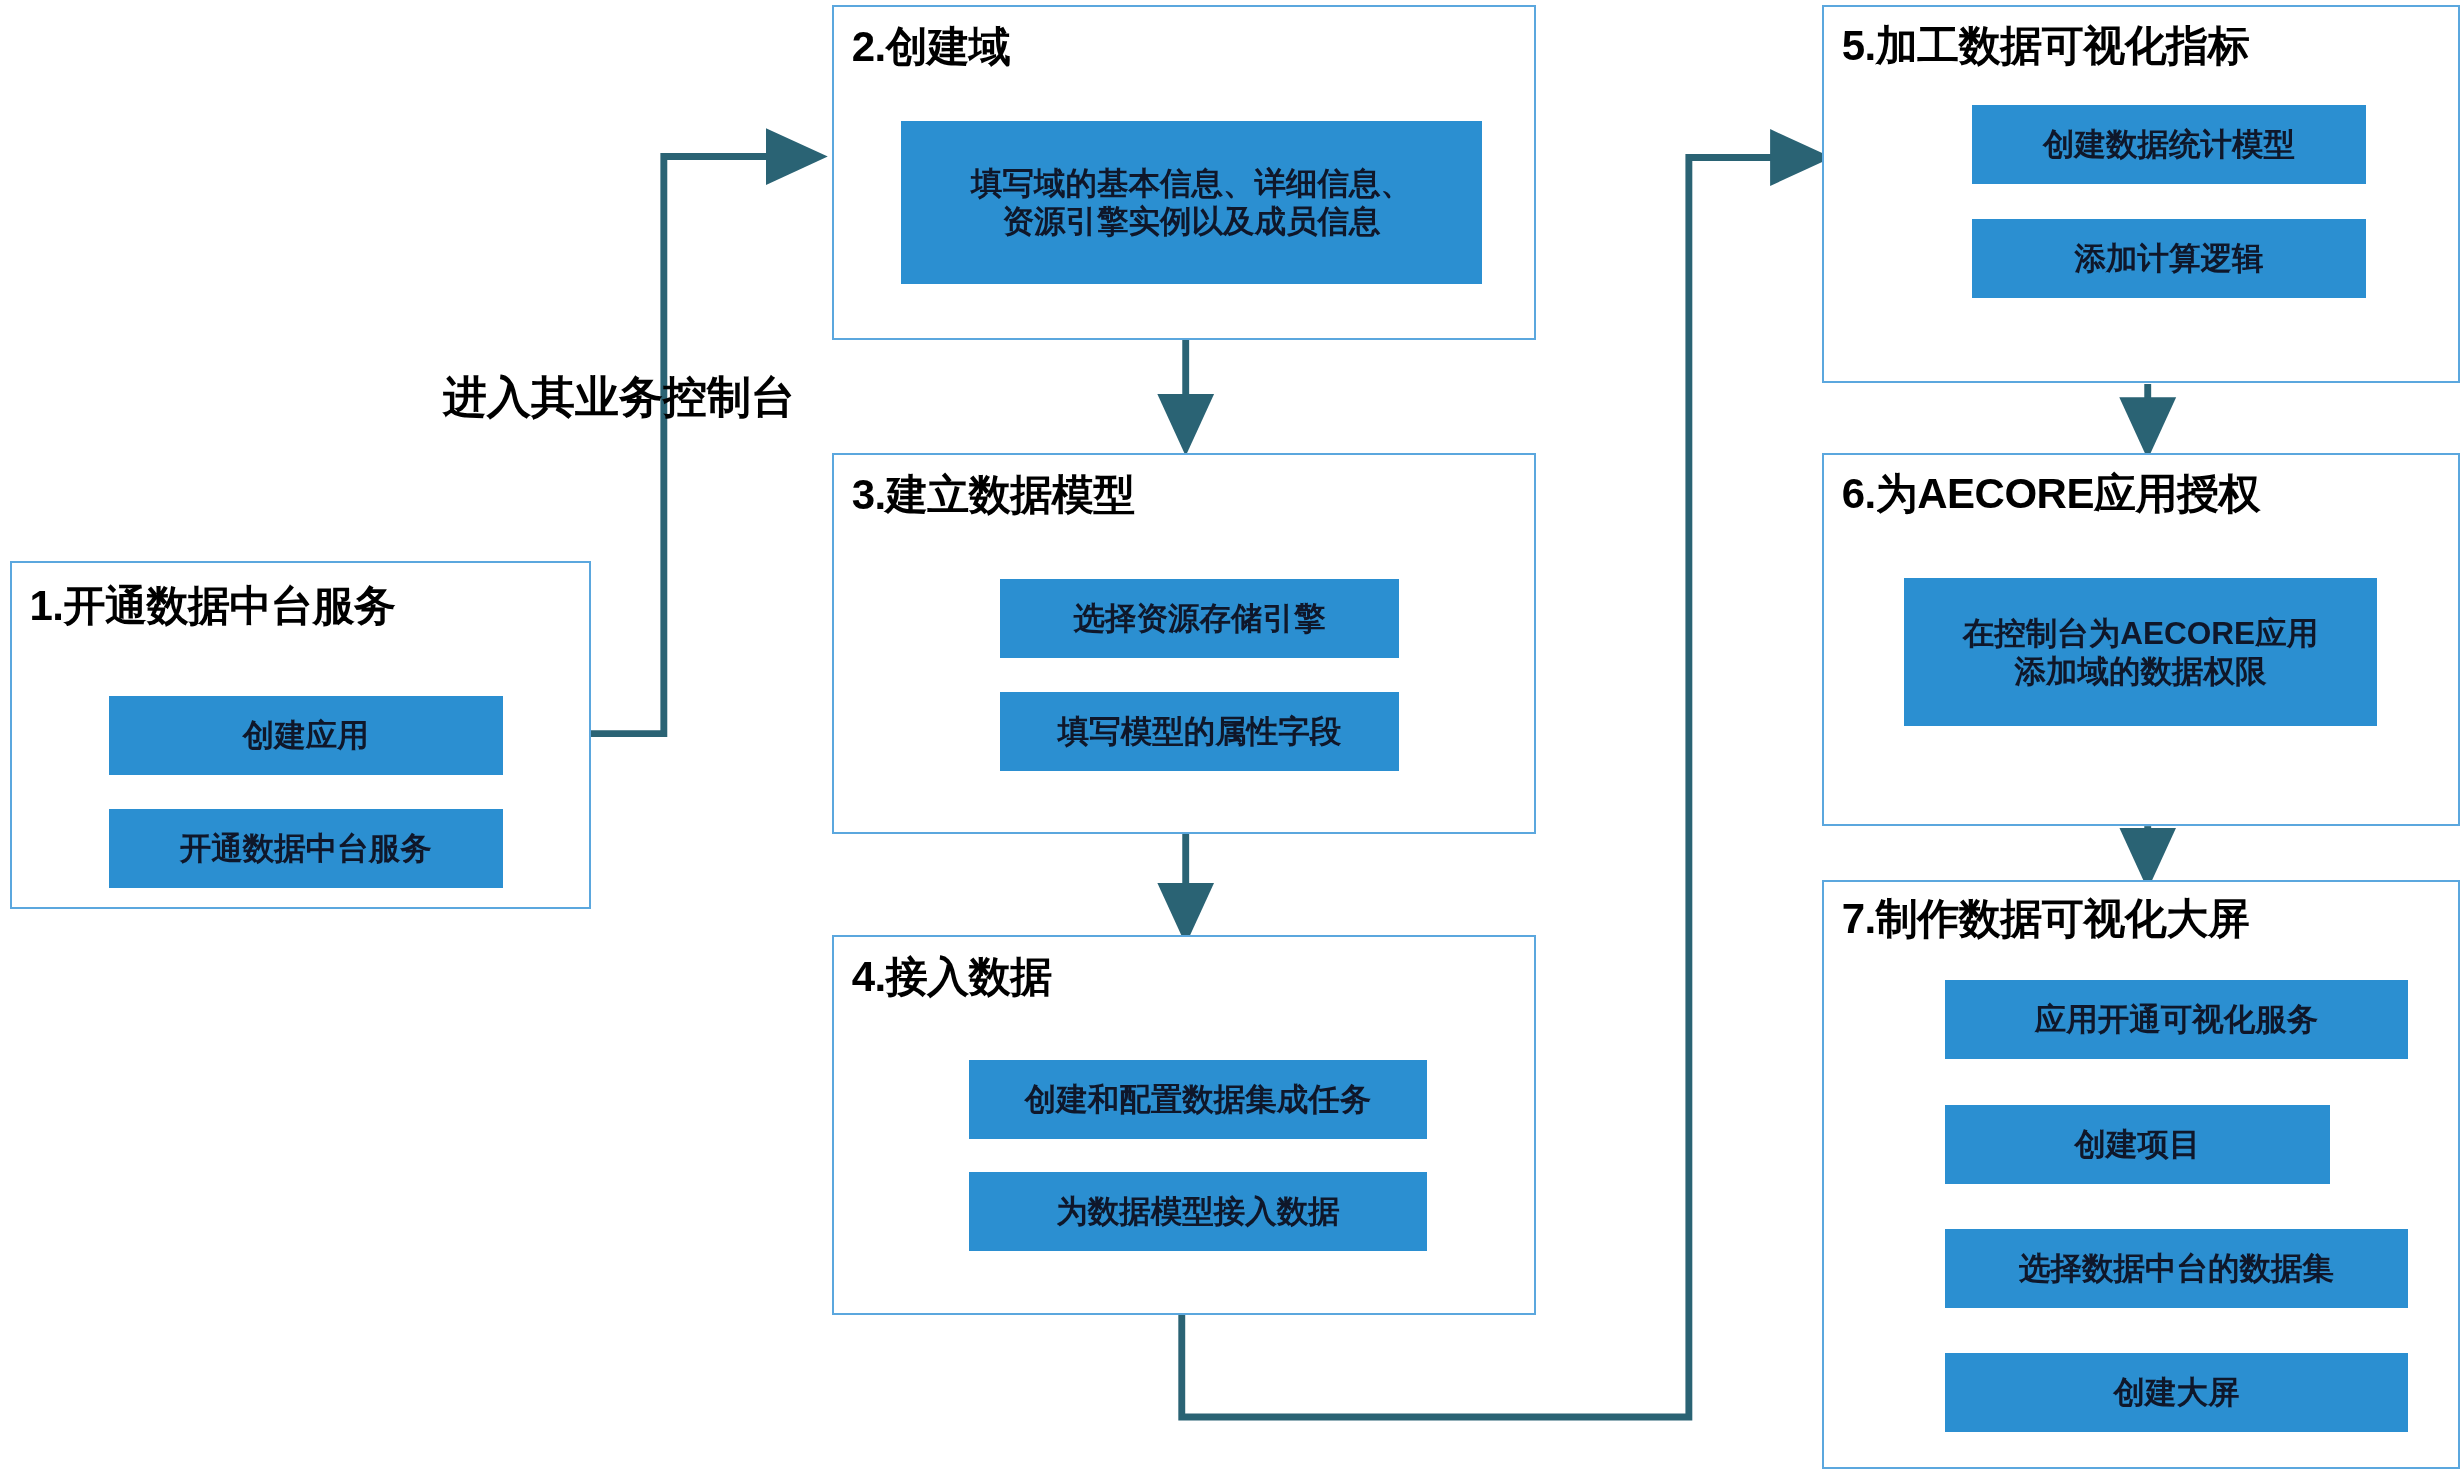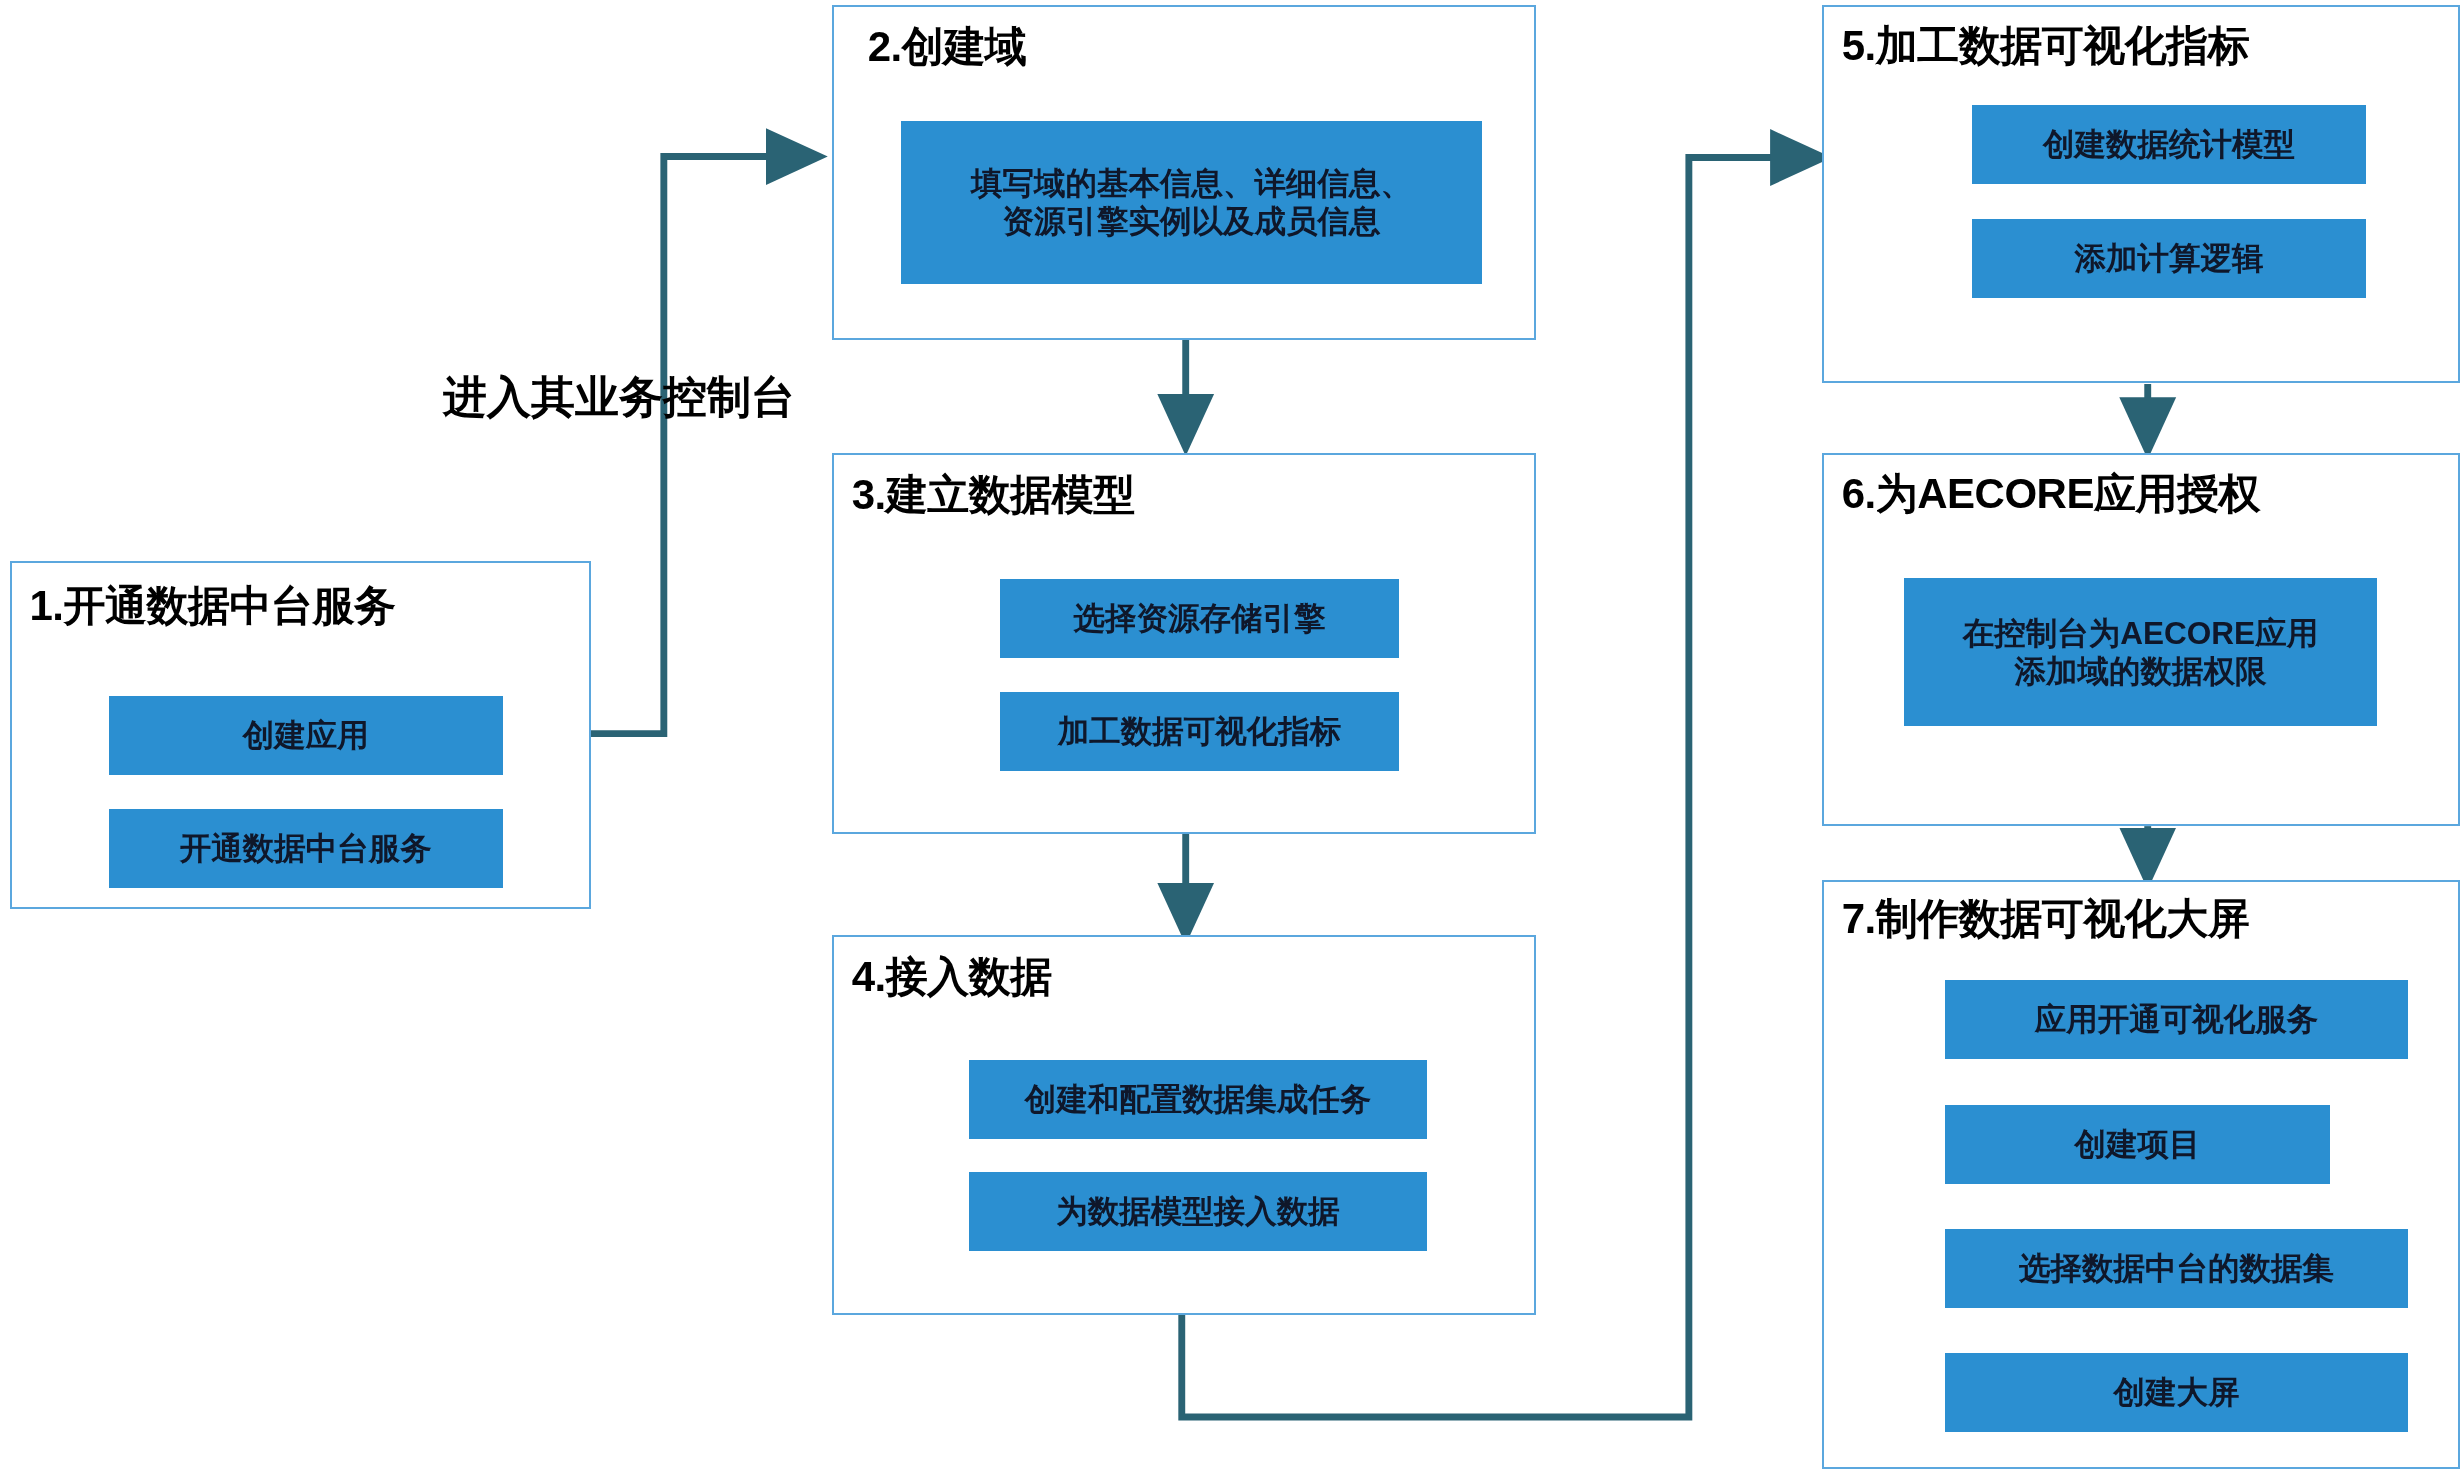--- a/index.html
+++ b/index.html
@@ -69,32 +69,32 @@
     <path d="M 4362 2638 L 4362 2722" fill="none" stroke="#111111" stroke-width="7" marker-end="url(#blackArrow)"></path>
   </svg>
 
   <div class="group" style="left:9.8px;top:561px;width:581px;height:348px;">
     <div class="group-title" style="left:17.7px;top:14.8px;font-size:42px;">1.开通数据中台服务</div>
     <div class="step" style="left:97px;top:133px;width:394px;height:79px;font-size:31.5px;">创建应用</div>
     <div class="step" style="left:97px;top:246px;width:394px;height:79px;font-size:31.5px;">开通数据中台服务</div>
   </div>
 
   <div class="group" style="left:832px;top:4.9px;width:704px;height:335px;">
-    <div class="group-title" style="left:17.7px;top:11.8px;font-size:42px;margin-left:16px;">2.创建域</div>
+    <div class="group-title" style="left:17.7px;top:11.8px;font-size:42px;">2.创建域</div>
     <div class="step two-line" style="left:67px;top:114px;width:581px;height:163px;font-size:31.5px;
                 flex-direction:column;">
       <span>填写域的基本信息、详细信息、</span>
       <span>资源引擎实例以及成员信息</span>
     </div>
   </div>
 
   <div class="group" style="left:832px;top:453px;width:704px;height:381px;">
     <div class="group-title" style="left:17.7px;top:11.8px;font-size:42px;">3.建立数据模型</div>
     <div class="step" style="left:166px;top:124px;width:399px;height:79px;font-size:31.5px;">选择资源存储引擎</div>
-    <div class="step" style="left:166px;top:237px;width:399px;height:79px;font-size:31.5px;">加工数据可视化指标</div>
+    <div class="step" style="left:166px;top:237px;width:399px;height:79px;font-size:31.5px;">填写模型的属性字段</div>
   </div>
 
   <div class="group" style="left:832px;top:935px;width:704px;height:380px;">
     <div class="group-title" style="left:17.7px;top:11.8px;font-size:42px;">4.接入数据</div>
     <div class="step" style="left:135px;top:123px;width:458px;height:79px;font-size:31.5px;">创建和配置数据集成任务</div>
     <div class="step" style="left:135px;top:235px;width:458px;height:79px;font-size:31.5px;">为数据模型接入数据</div>
   </div>
 
   <div class="group" style="left:1822px;top:4.9px;width:638px;height:378px;">
     <div class="group-title" style="left:17.7px;top:10.8px;font-size:42px;">5.加工数据可视化指标</div>

